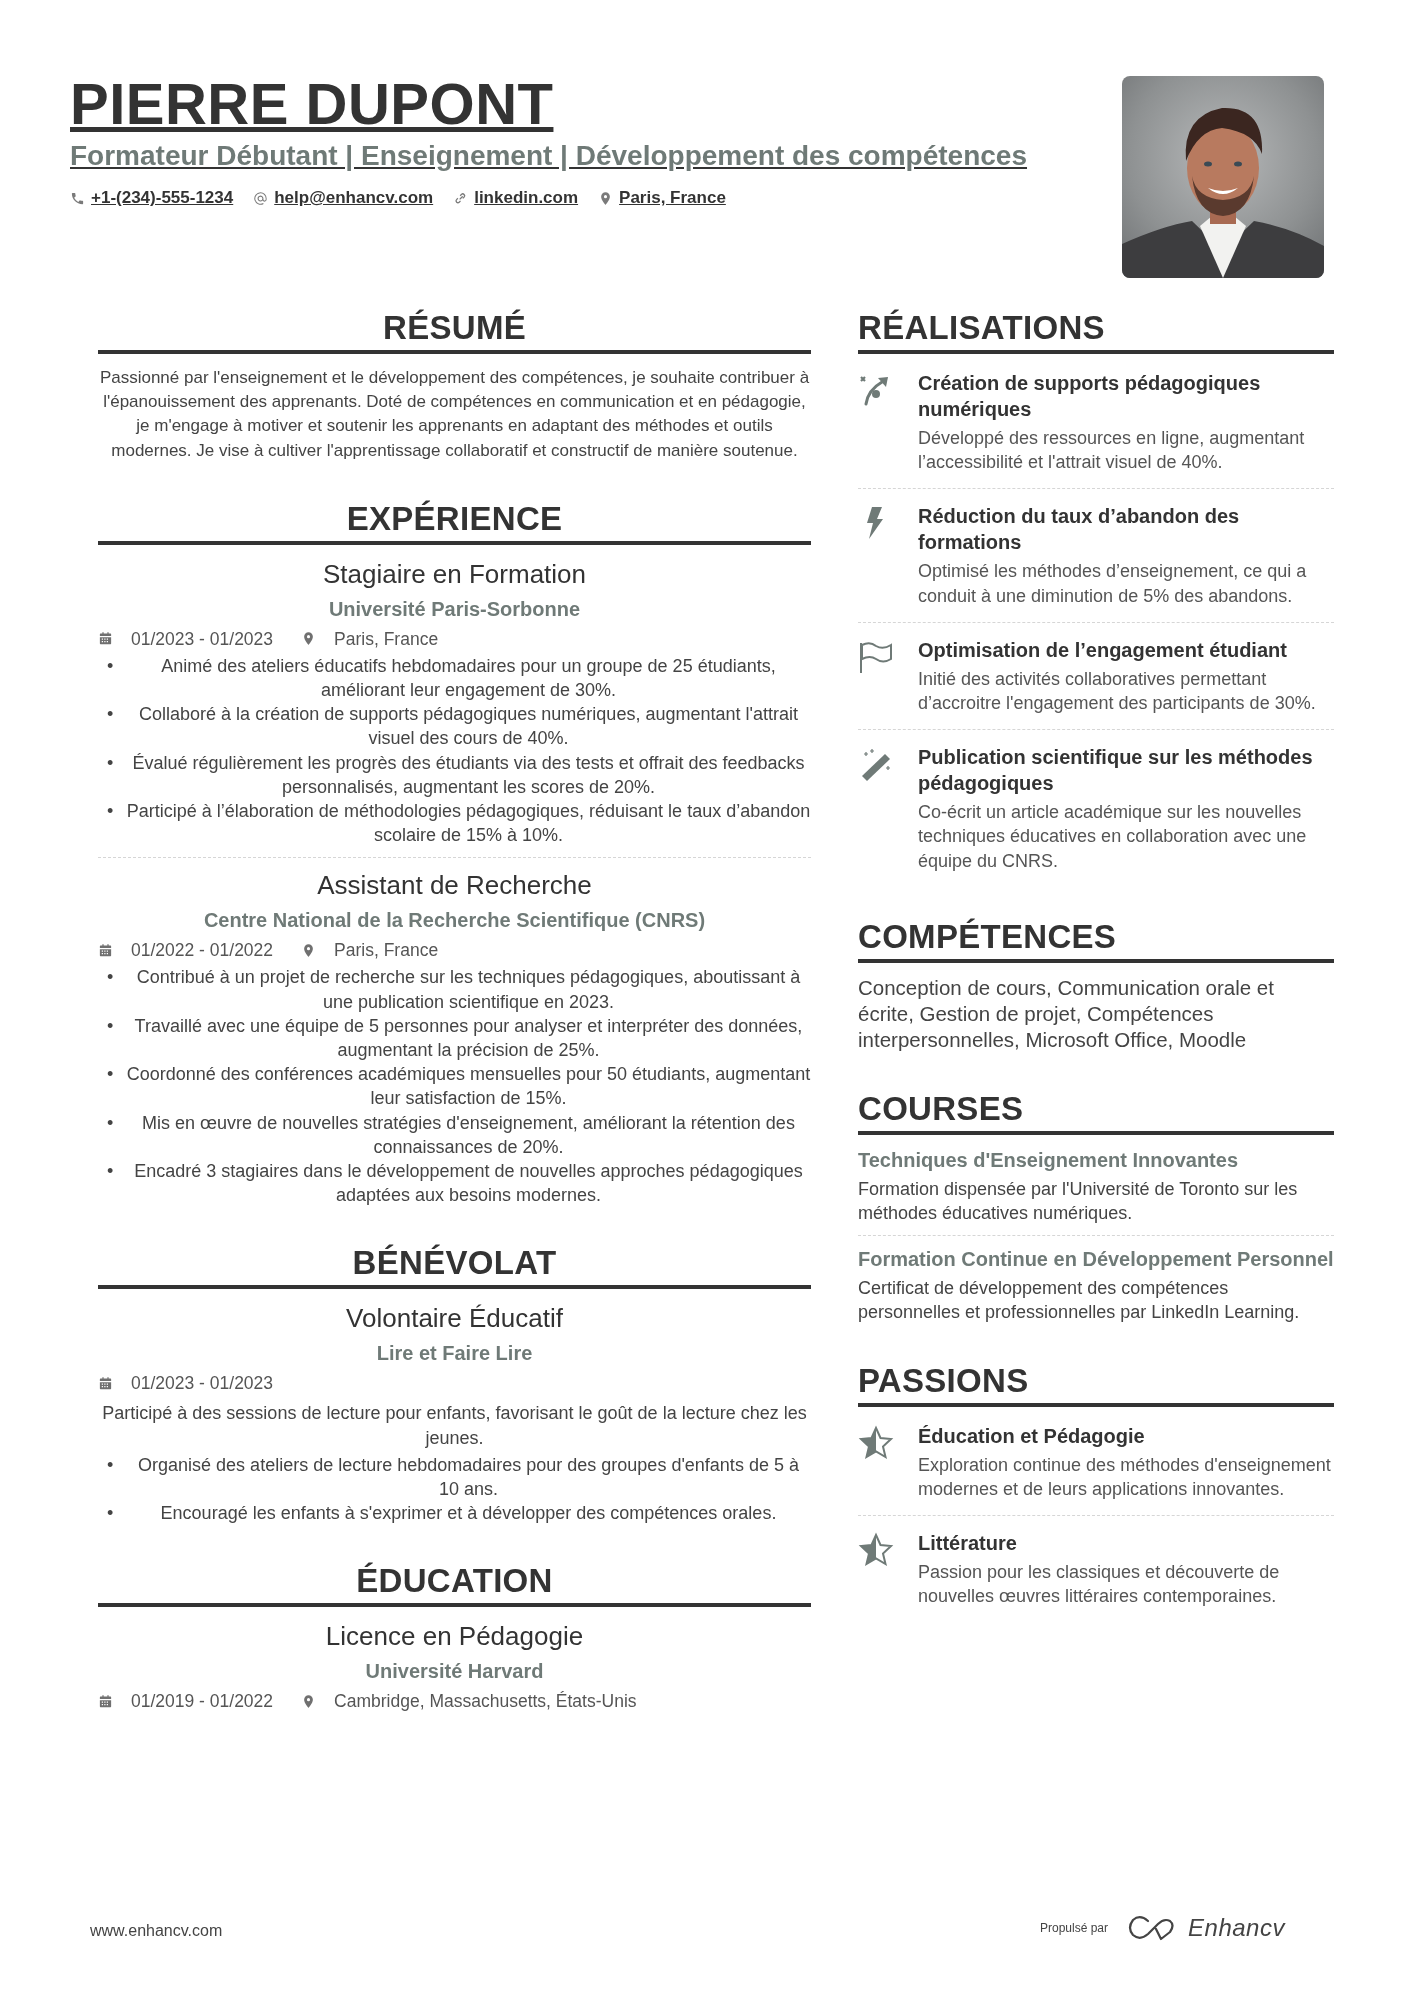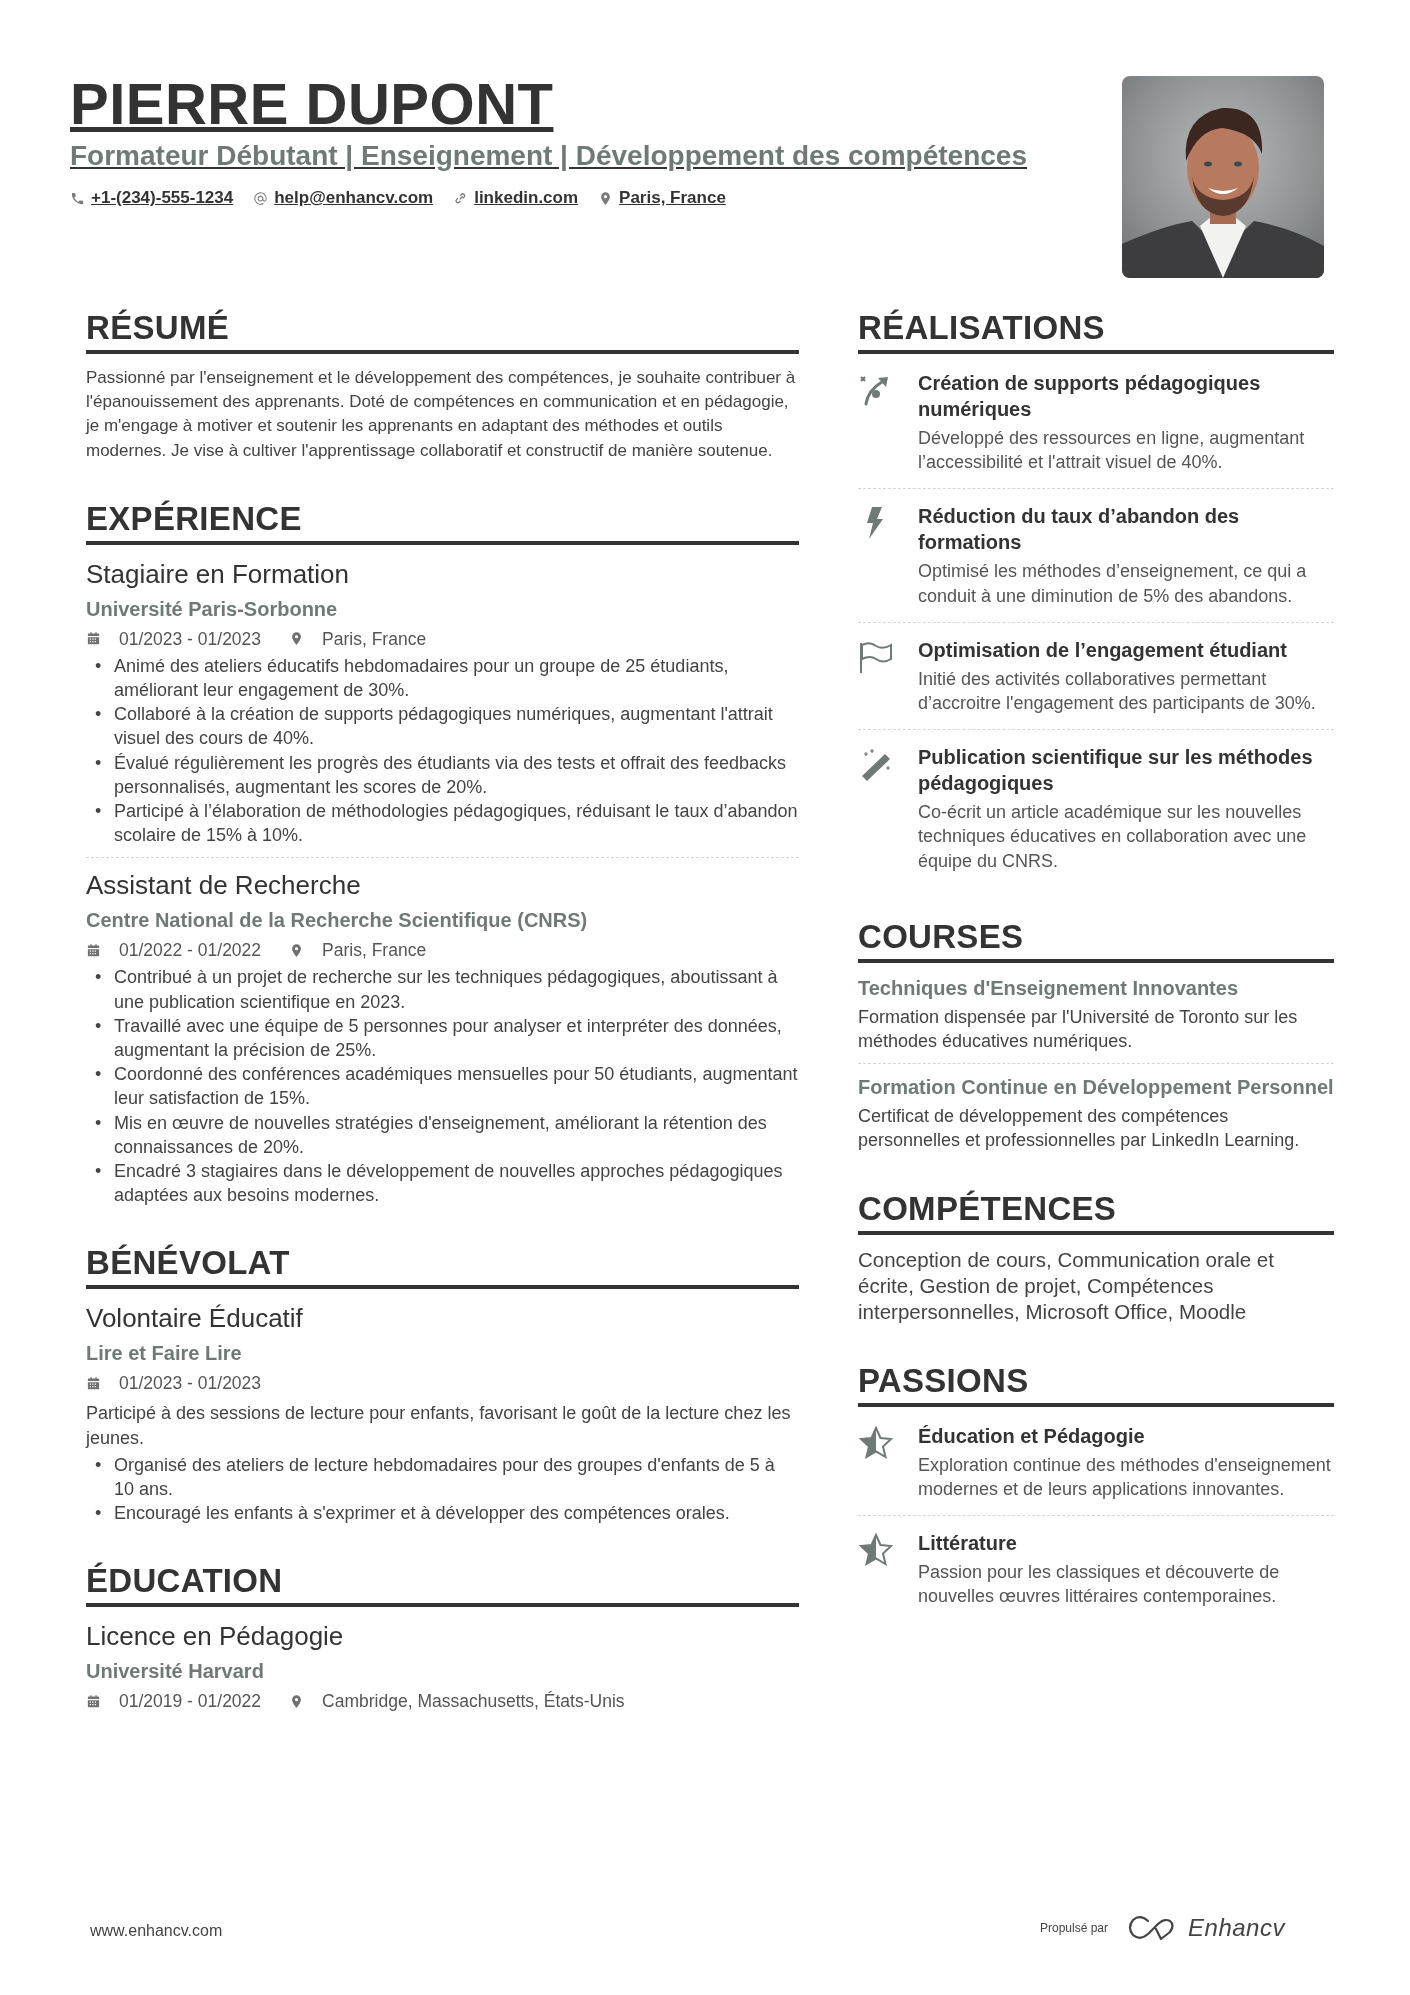--- a/index.html
+++ b/index.html
@@ -10,21 +10,21 @@
   .name { font-size: 58px; font-weight: bold; color: #333333; letter-spacing: 0.5px; line-height: 64px; }
   .title { font-size: 28px; font-weight: bold; color: #6f7a77; line-height: 36px; margin-top: 2px; white-space: nowrap; }
   .contacts { display: flex; gap: 20px; margin-top: 14px; font-size: 17px; font-weight: bold; color: #333; align-items: center; }
   .contact { display: flex; align-items: center; gap: 6px; }
   .contact svg { width: 15px; height: 15px; fill: #7a7a7a; }
 
   .photo { position: absolute; left: 1122px; top: 76px; width: 202px; height: 202px; border-radius: 8px; overflow: hidden;
            background: radial-gradient(circle at 50% 40%, #b7b9ba 0%, #8e9192 60%, #6b6e70 100%); }
 
   .col { position: absolute; top: 308px; }
-  .col-left { left: 86px; width: 713px; }
+  .col-left { left: 98px; width: 713px; text-align: center; }
   .col-right { left: 858px; width: 476px; }
 
   .section { margin-bottom: 36px; }
   .sec-title { font-size: 33px; font-weight: bold; color: #333; line-height: 40px; letter-spacing: 0.3px; }
   .sec-rule { height: 4px; background: #333333; margin-top: 2px; margin-bottom: 12px; }
 
   .body-text { font-size: 17px; line-height: 24.2px; color: #444; }
 
   .role { font-size: 26px; color: #333; line-height: 34px; margin-top: 2px; }
   .org { font-size: 20px; font-weight: bold; color: #6f7a77; line-height: 28px; margin-top: 4px; }
@@ -273,37 +273,37 @@
           </svg>
       </div>
       <div class="ach-body">
         <div class="ach-title">Publication scientifique sur les méthodes pédagogiques</div>
         <div class="ach-desc">Co-écrit un article académique sur les nouvelles techniques éducatives en collaboration avec une équipe du CNRS.</div>
       </div>
     </div>
   </div>
 
   <div class="section">
+    <div class="sec-title">COMPÉTENCES</div>
+    <div class="sec-rule"></div>
+    <div class="skills">Conception de cours, Communication orale et écrite, Gestion de projet, Compétences interpersonnelles, Microsoft Office, Moodle</div>
+  </div>
+
+  <div class="section">
     <div class="sec-title">COURSES</div>
     <div class="sec-rule"></div>
     <div>
       <div class="course-title">Techniques d'Enseignement Innovantes</div>
       <div class="course-desc">Formation dispensée par l'Université de Toronto sur les méthodes éducatives numériques.</div>
     </div>
     <div class="entry-divider"></div>
     <div>
       <div class="course-title">Formation Continue en Développement Personnel</div>
       <div class="course-desc">Certificat de développement des compétences personnelles et professionnelles par LinkedIn Learning.</div>
     </div>
-  </div>
-
-  <div class="section">
-    <div class="sec-title">COMPÉTENCES</div>
-    <div class="sec-rule"></div>
-    <div class="skills">Conception de cours, Communication orale et écrite, Gestion de projet, Compétences interpersonnelles, Microsoft Office, Moodle</div>
   </div>
 
   <div class="section">
     <div class="sec-title">PASSIONS</div>
     <div class="sec-rule"></div>
 
     <div class="ach">
       <div class="ach-icon">
         <svg viewBox="0 0 36 36">
             <path d="M18 3 L22.5 13 L33 14 L25 21.5 L27.5 32 L18 26.5 L8.5 32 L11 21.5 L3 14 L13.5 13 Z" fill="none" stroke-width="2"></path>

